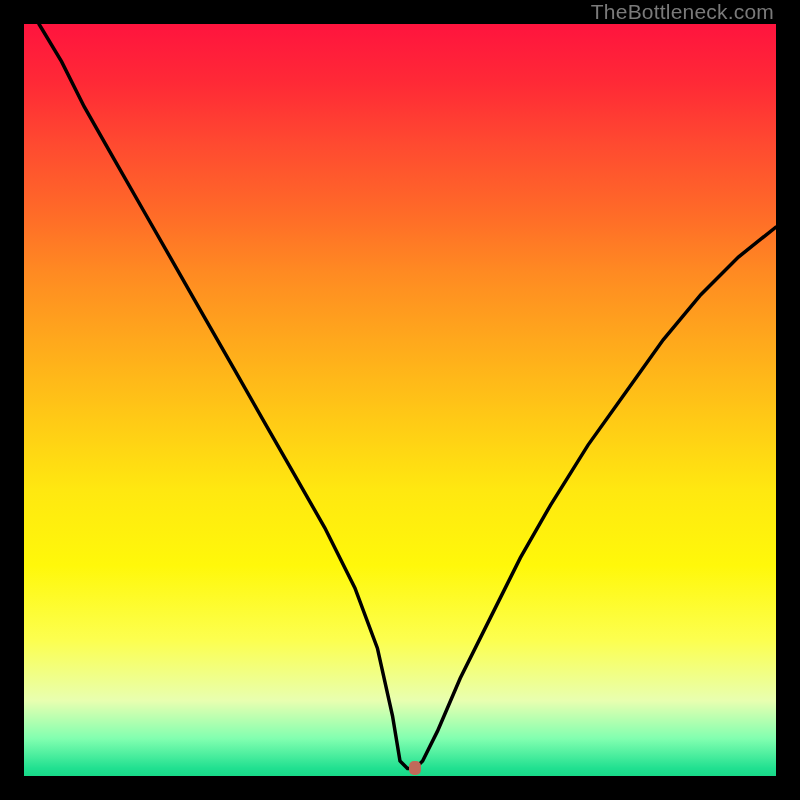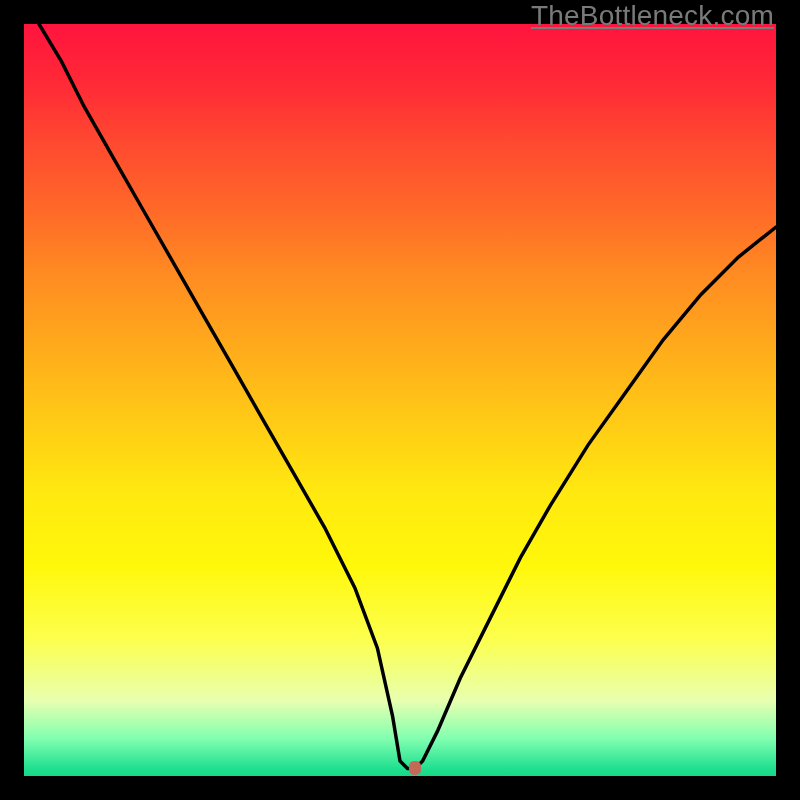--- a/index.html
+++ b/index.html
@@ -47,23 +47,22 @@
     border-radius: 5px;
     background: #c16a5a;
     left: 386px;
     top: 738px;
   }
   .watermark {
     position: absolute;
     top: 0px;
     right: 26px;
     color: #7a7a7a;
-    font-size: 28px;
+    font-size: 21px;
     letter-spacing: 0.2px;
-    text-decoration: underline;
   }
 </style>
 </head>
 <body>
 
 <div class="chart-frame">
   <svg class="curve-layer" viewBox="0 0 752 752" preserveAspectRatio="none">
     <path id="curve-path" fill="none" stroke="#000" stroke-width="3.5" stroke-linecap="round" d="M15.0 0.0 L37.6 37.6 L60.2 82.7 L90.2 135.4 L120.3 188.0 L150.4 240.6 L180.5 293.3 L210.6 345.9 L240.6 398.6 L270.7 451.2 L300.8 503.8 L330.9 564.0 L353.4 624.2 L368.5 691.8 L376.0 737.0 L383.5 744.5 L391.0 744.5 L398.6 737.0 L413.6 706.9 L436.2 654.2 L466.2 594.1 L496.3 533.9 L526.4 481.3 L564.0 421.1 L601.6 368.5 L639.2 315.8 L676.8 270.7 L714.4 233.1 L752.0 203.0"></path>
   </svg>
   <div class="marker" id="marker" style="left: 385.04px; top: 737.48px; background: rgb(193, 106, 90);"></div>

